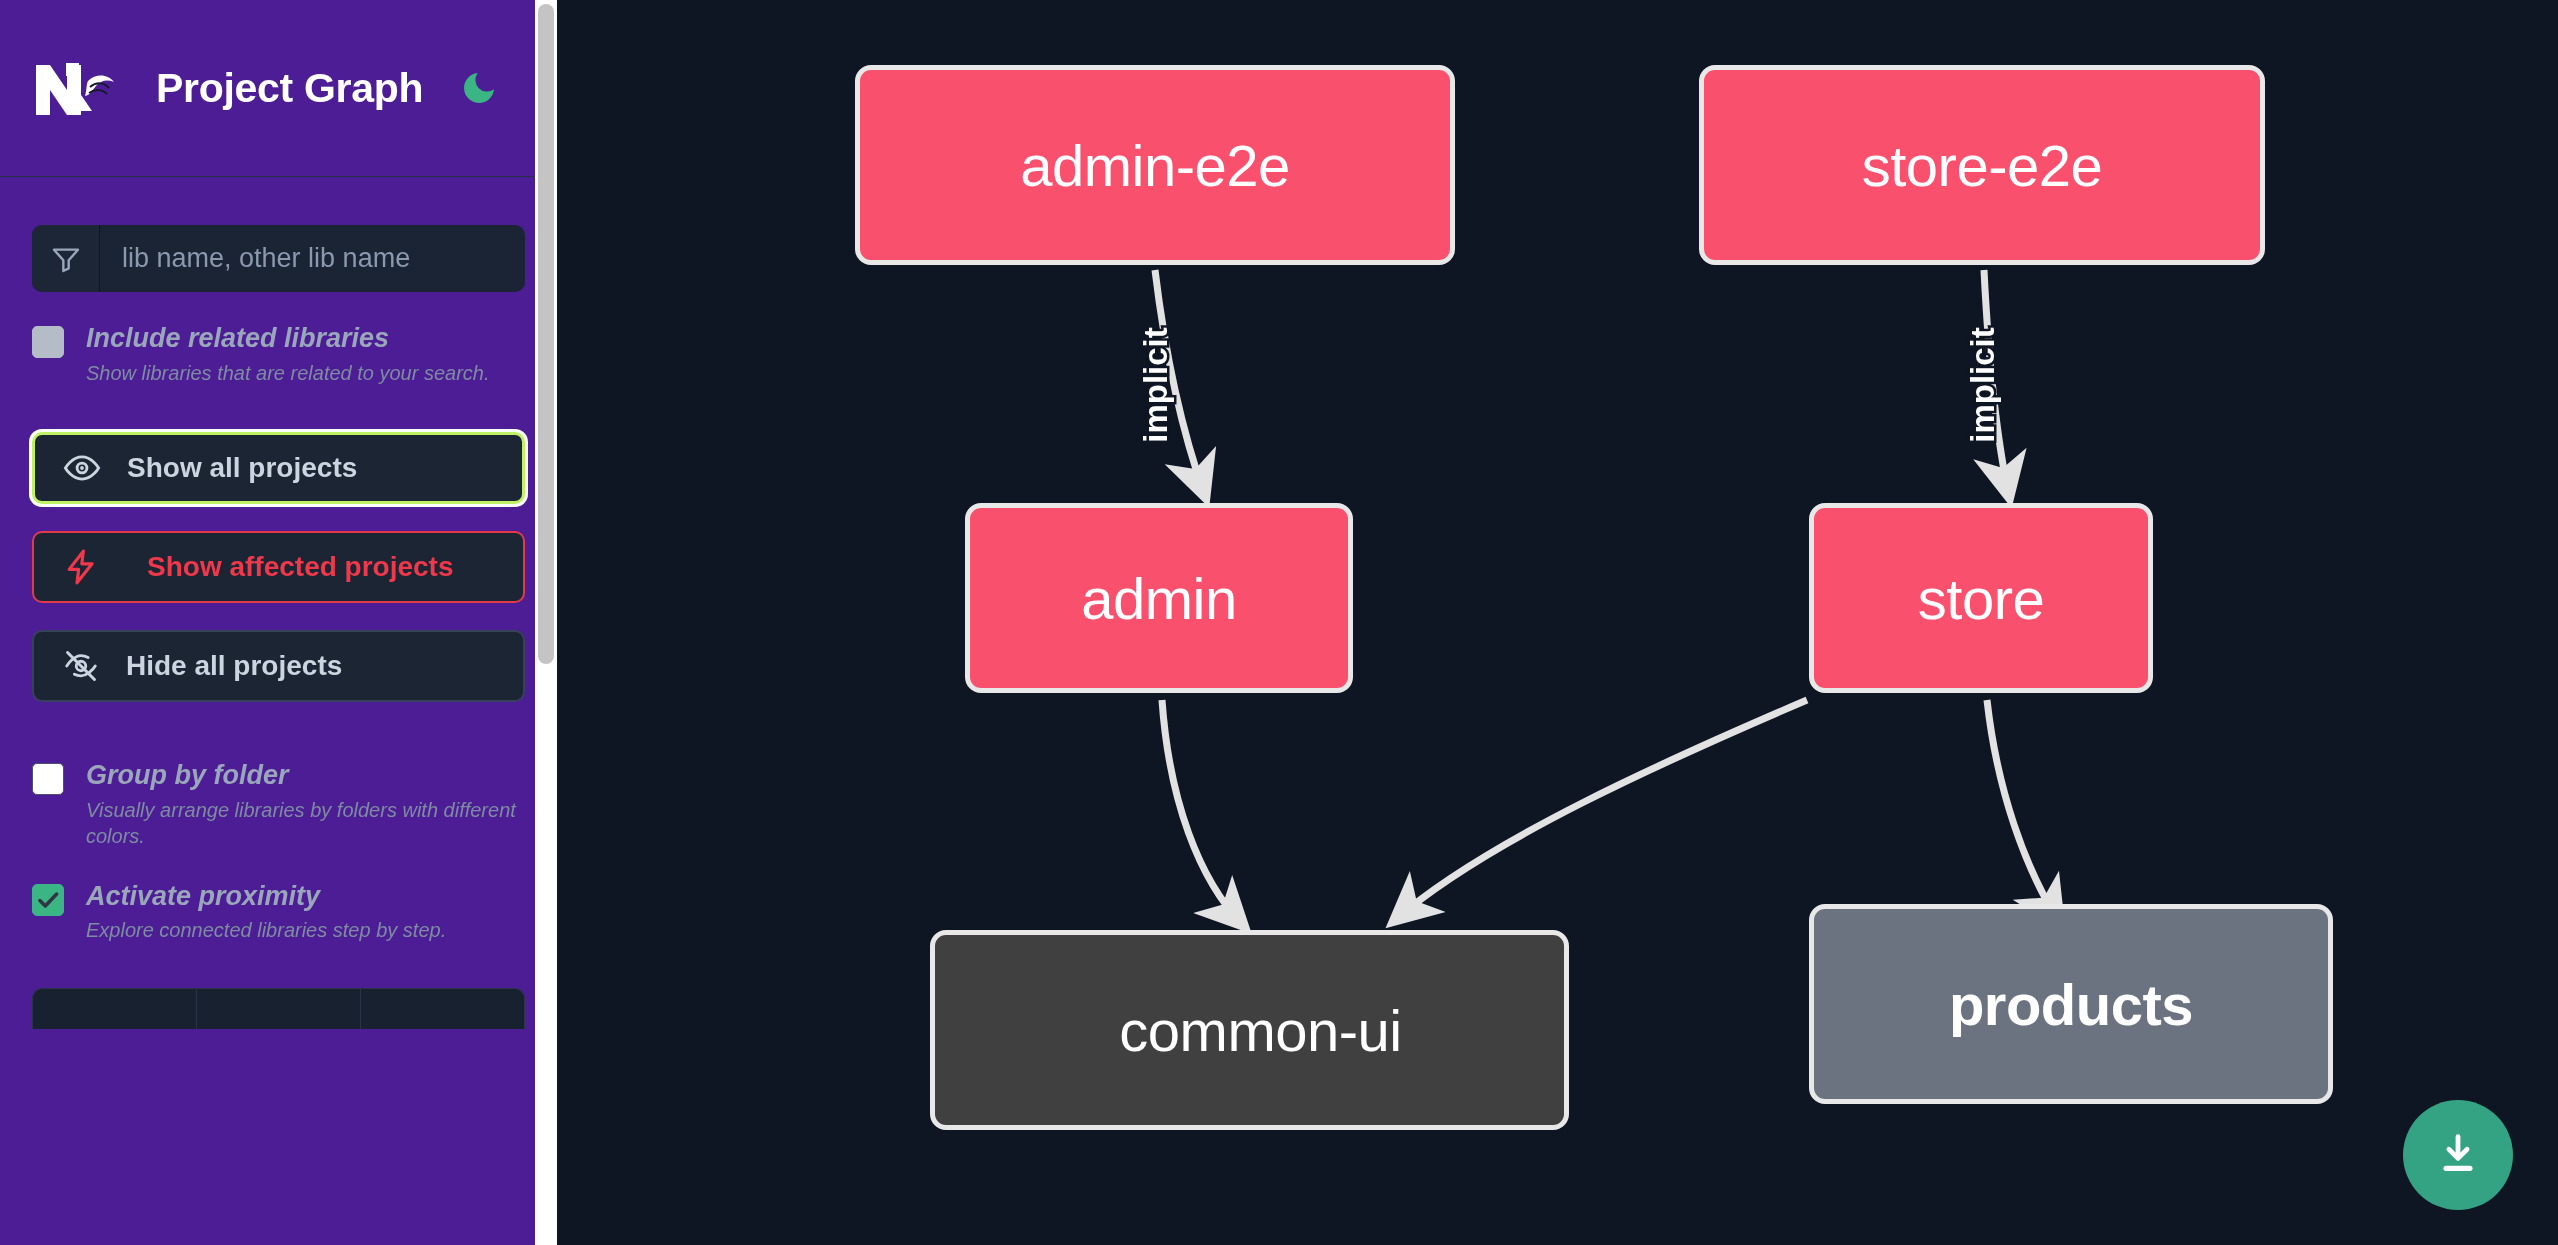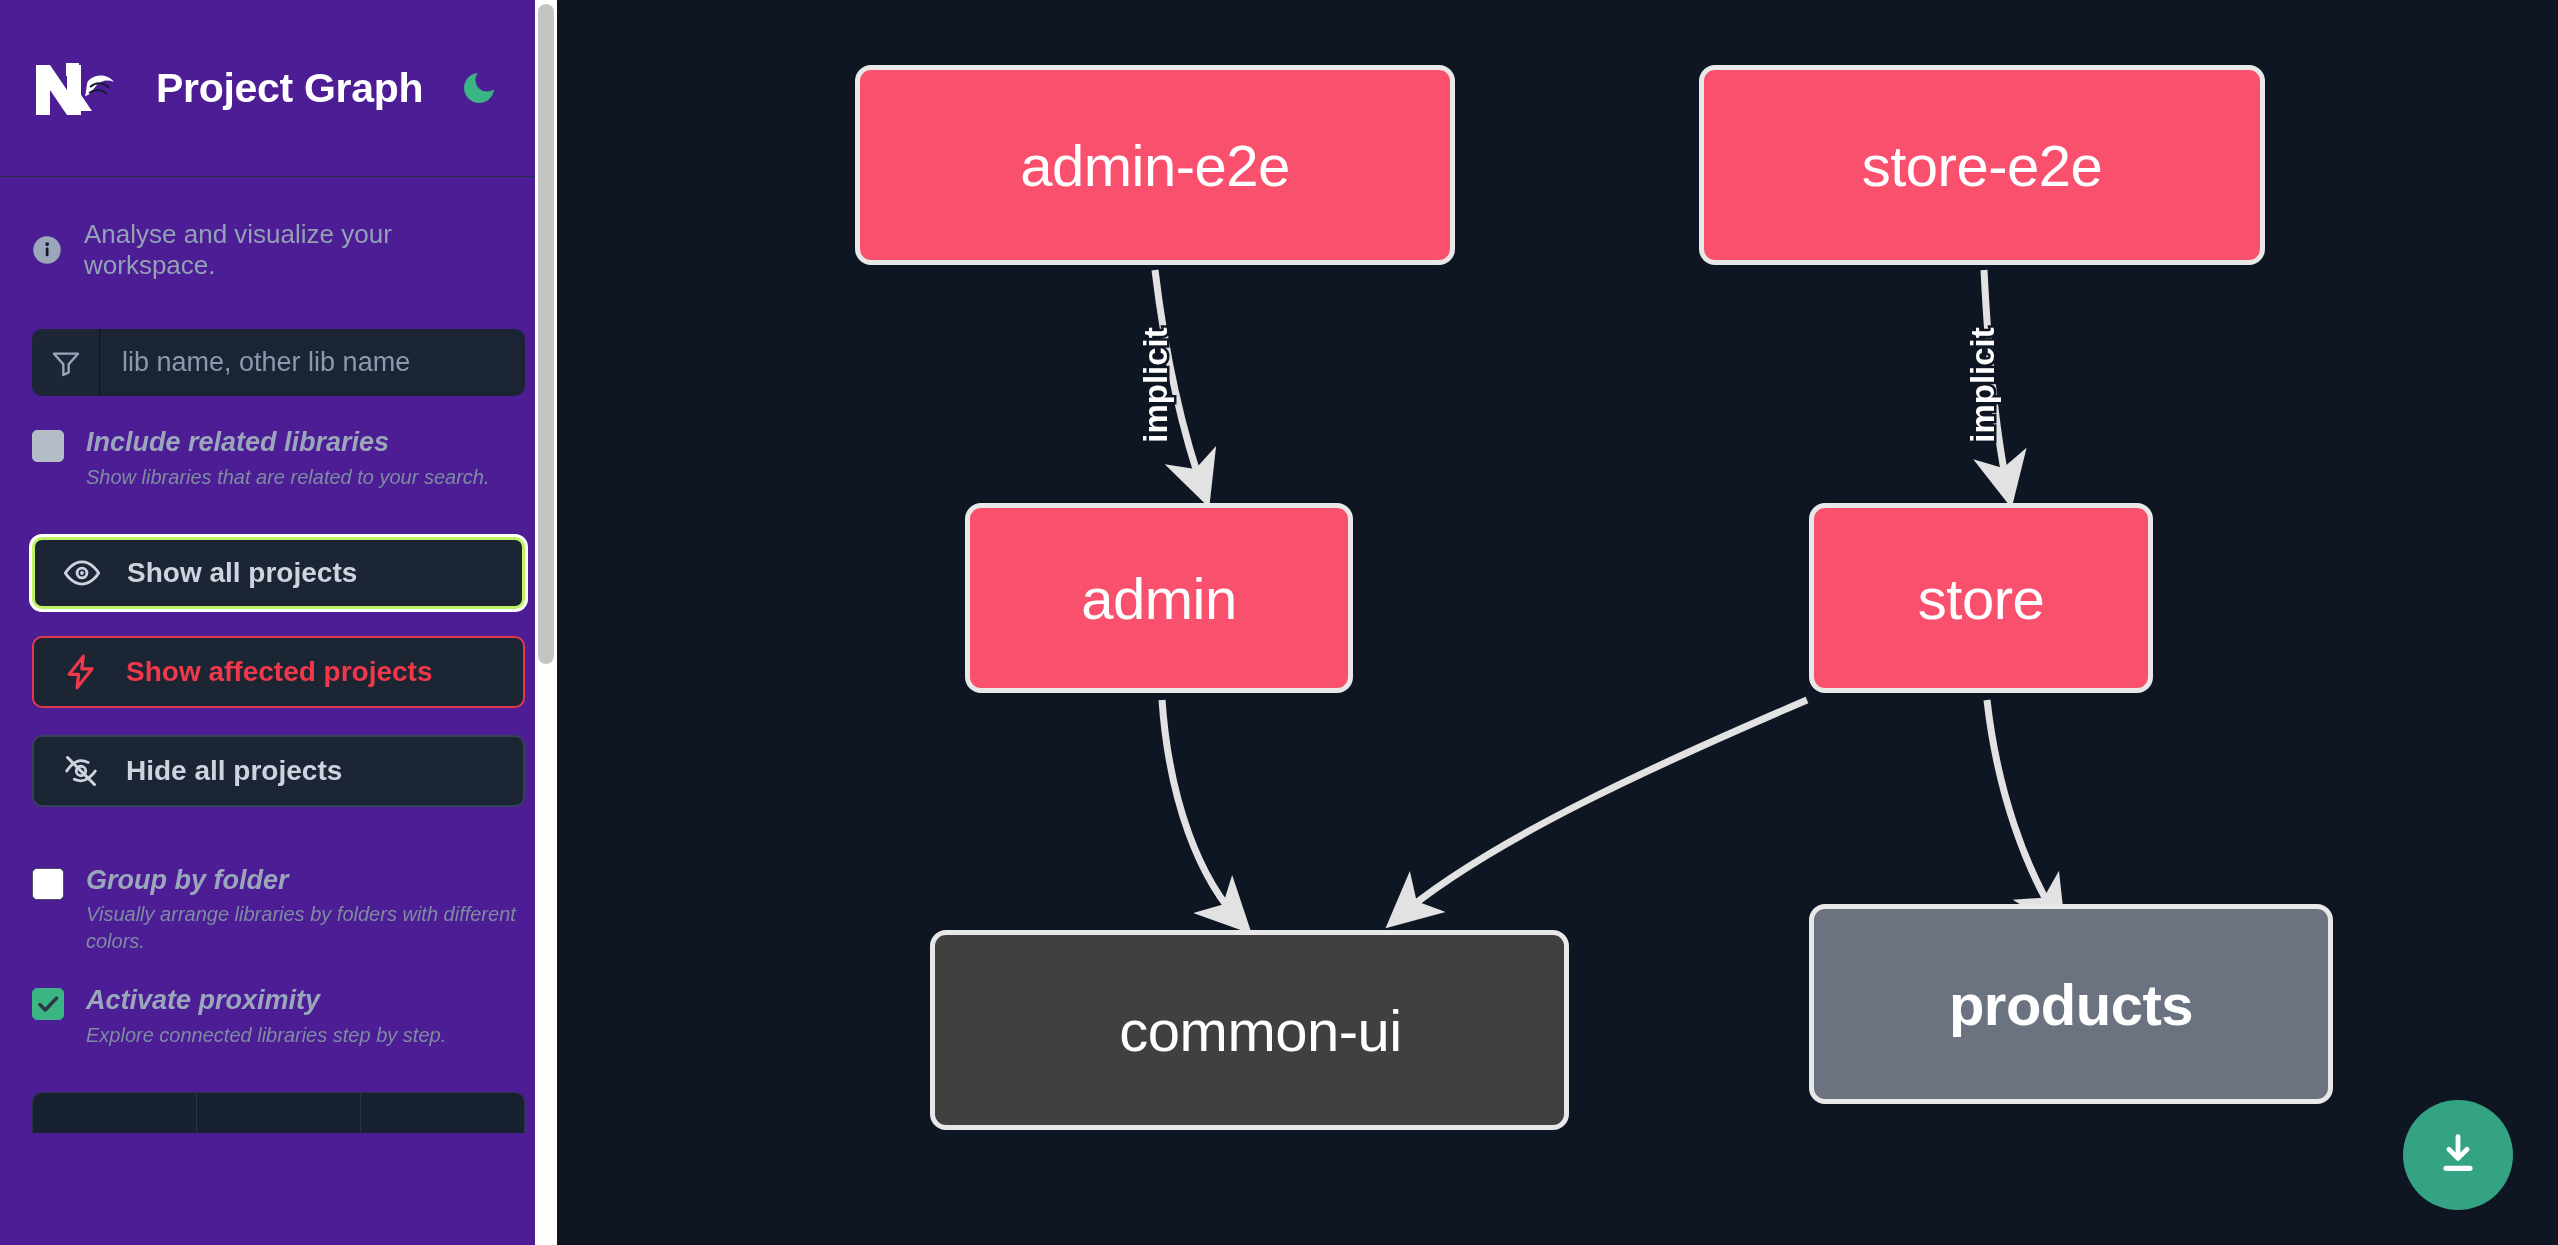--- a/index.html
+++ b/index.html
@@ -93,21 +93,21 @@
     margin-bottom:27px;
     cursor:pointer;
   }
   .gbtn .gicon{width:42px;height:42px;flex:0 0 42px;margin-right:24px;display:flex;align-items:center;justify-content:center;}
   .gbtn .glabel{font-size:28px;font-weight:700;color:#ccd4e0;white-space:nowrap;}
   .gbtn.focus{
     border:3px solid #bef264;
     box-shadow:0 0 0 3px #ffffff;
   }
   .gbtn.danger{border:2px solid #e13b4a;}
-  .gbtn.danger .glabel{color:#f0384b;font-weight:700;}
+  .gbtn.danger .glabel{color:#f0384b;font-weight:700;margin-left:21px;}
 
   .sb-bottom-peek{
     margin:44px 32px 0 32px;
     height:40px;
     border:1px solid #2a3547;
     border-bottom:none;
     border-radius:10px 10px 0 0;
     background:#18212f;
     display:flex;
   }
@@ -173,30 +173,20 @@
           </svg>
         </span>
         <span class="sb-title">Project Graph</span>
         <span class="moon-btn">
           <svg viewBox="0 0 24 24" width="40" height="40">
             <path d="M21 12.79A9 9 0 1 1 11.21 3 7 7 0 0 0 21 12.79z" fill="#3bb583"></path>
           </svg>
         </span>
       </div>
 
-      <div class="sb-note">
-        <span class="info-icon">
-          <svg viewBox="0 0 24 24" width="30" height="30">
-            <circle cx="12" cy="12" r="11" fill="#9aa7ba"></circle>
-            <rect x="11" y="10" width="2.2" height="7" rx="1" fill="#131a29"></rect>
-            <circle cx="12.1" cy="7.2" r="1.5" fill="#131a29"></circle>
-          </svg>
-        </span>
-        <span class="sb-note-text">Analyse and visualize your workspace.</span>
-      </div>
 
       <div class="search-row">
         <span class="search-icon-box">
           <svg viewBox="0 0 24 24" width="32" height="32">
             <path d="M3 5h18l-7 8v6l-4 2v-8z" fill="none" stroke="#9aa7ba" stroke-width="1.8" stroke-linejoin="round"></path>
           </svg>
         </span>
         <input class="search-input" type="text" placeholder="lib name, other lib name" style="">
       </div>
 

